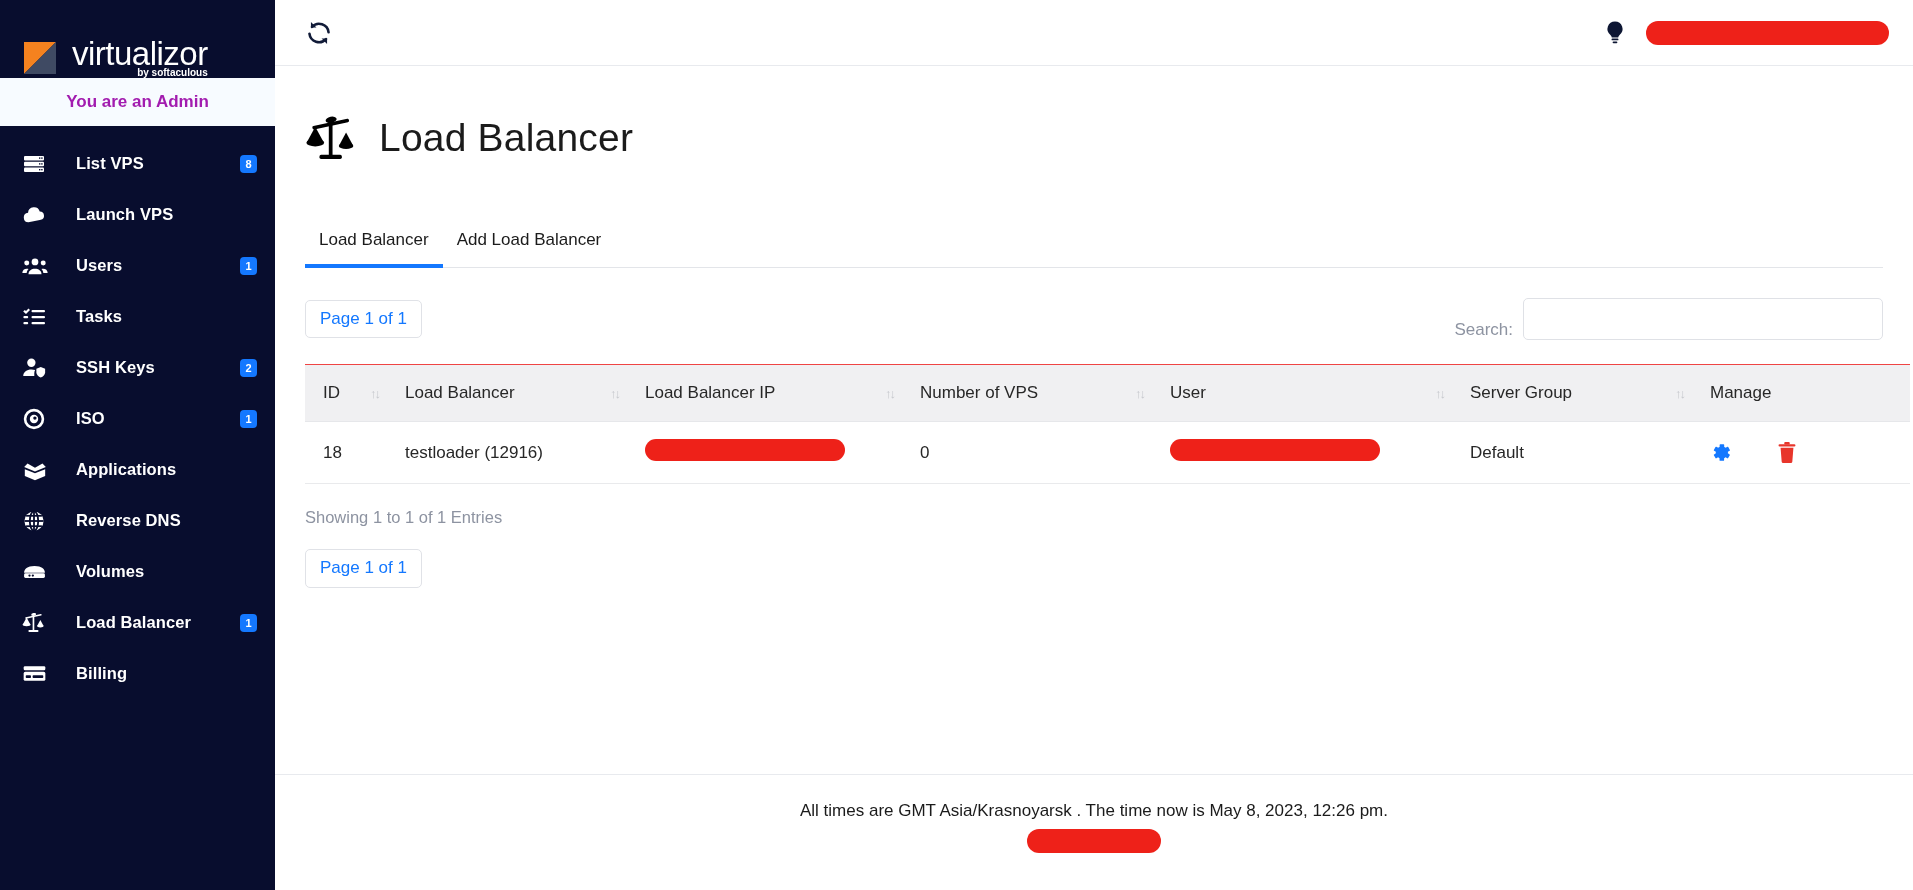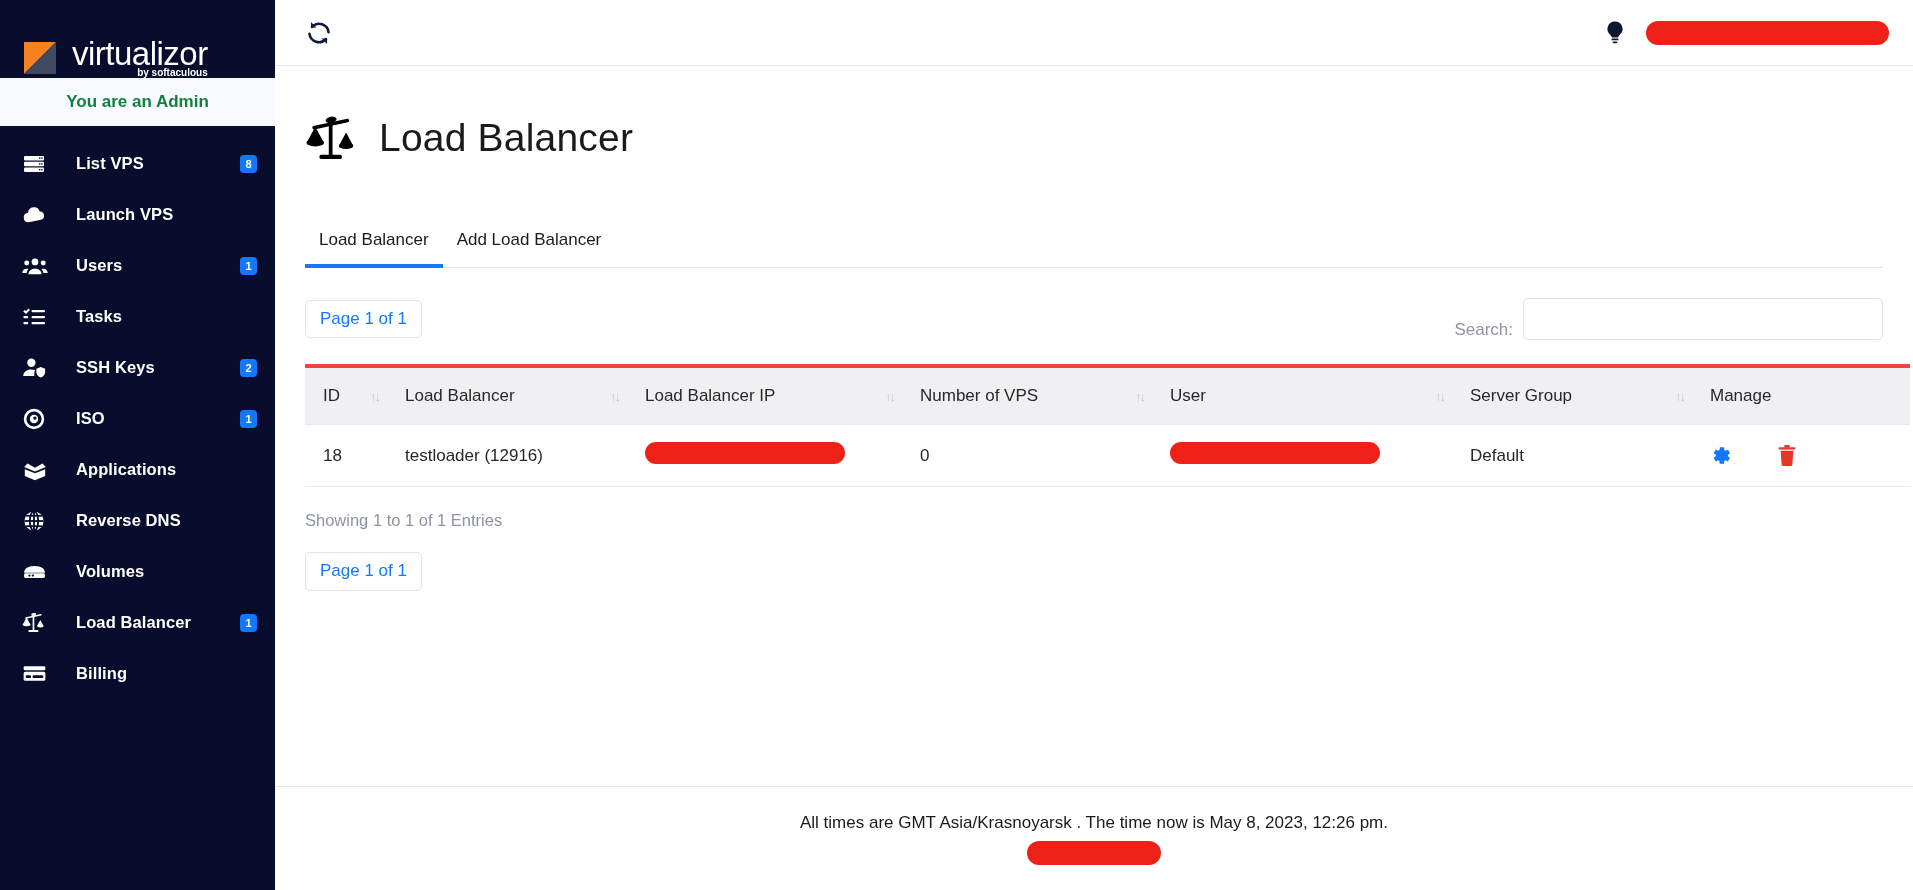--- a/index.html
+++ b/index.html
@@ -64,21 +64,21 @@
     color: #ffffff;
     font-size: 10px;
     font-weight: bold;
     display: block;
     text-align: right;
     margin-top: -2px;
   }
   .admin-banner {
     height: 48px;
     background: #f7fbff;
-    color: #15803d;
+    color: #a21caf;
     font-size: 17px;
     font-weight: bold;
     display: flex;
     align-items: center;
     justify-content: center;
   }
   .nav { padding-top: 12px; }
   .nav-item {
     height: 51px;
     display: flex;
@@ -222,21 +222,21 @@
     margin-top: 24px;
     table-layout: fixed;
   }
   table.lb-table thead th {
     background: #f0f0f2;
     color: #272727;
     font-size: 17px;
     font-weight: 400;
     text-align: left;
     padding: 18px 0 18px 0;
-    border-top: 4px solid #ef4444;
+    border-top: 1px solid #ef4444;
     border-bottom: 1px solid #e6e7ea;
     white-space: nowrap;
   }
   table.lb-table thead th:first-child { padding-left: 18px; }
   .sort-ico {
     color: #c6c8cd;
     font-size: 13px;
     margin-right: 26px;
     display: inline-block;
     letter-spacing: -2px;
@@ -263,21 +263,21 @@
     margin-top: 24px;
   }
   .bottom-page { margin-top: 22px; display: inline-block; }
 
   .footer {
     flex: 0 0 auto;
     border-top: 1px solid #e8eaee;
     padding-top: 26px;
     text-align: center;
     position: relative;
-    height: 104px;
+    height: 116px;
   }
   .footer-text {
     font-size: 17px;
     color: #1b1b1b;
   }
   .redact-footer {
     width: 134px; height: 24px;
     margin-top: 8px;
   }
 </style>

